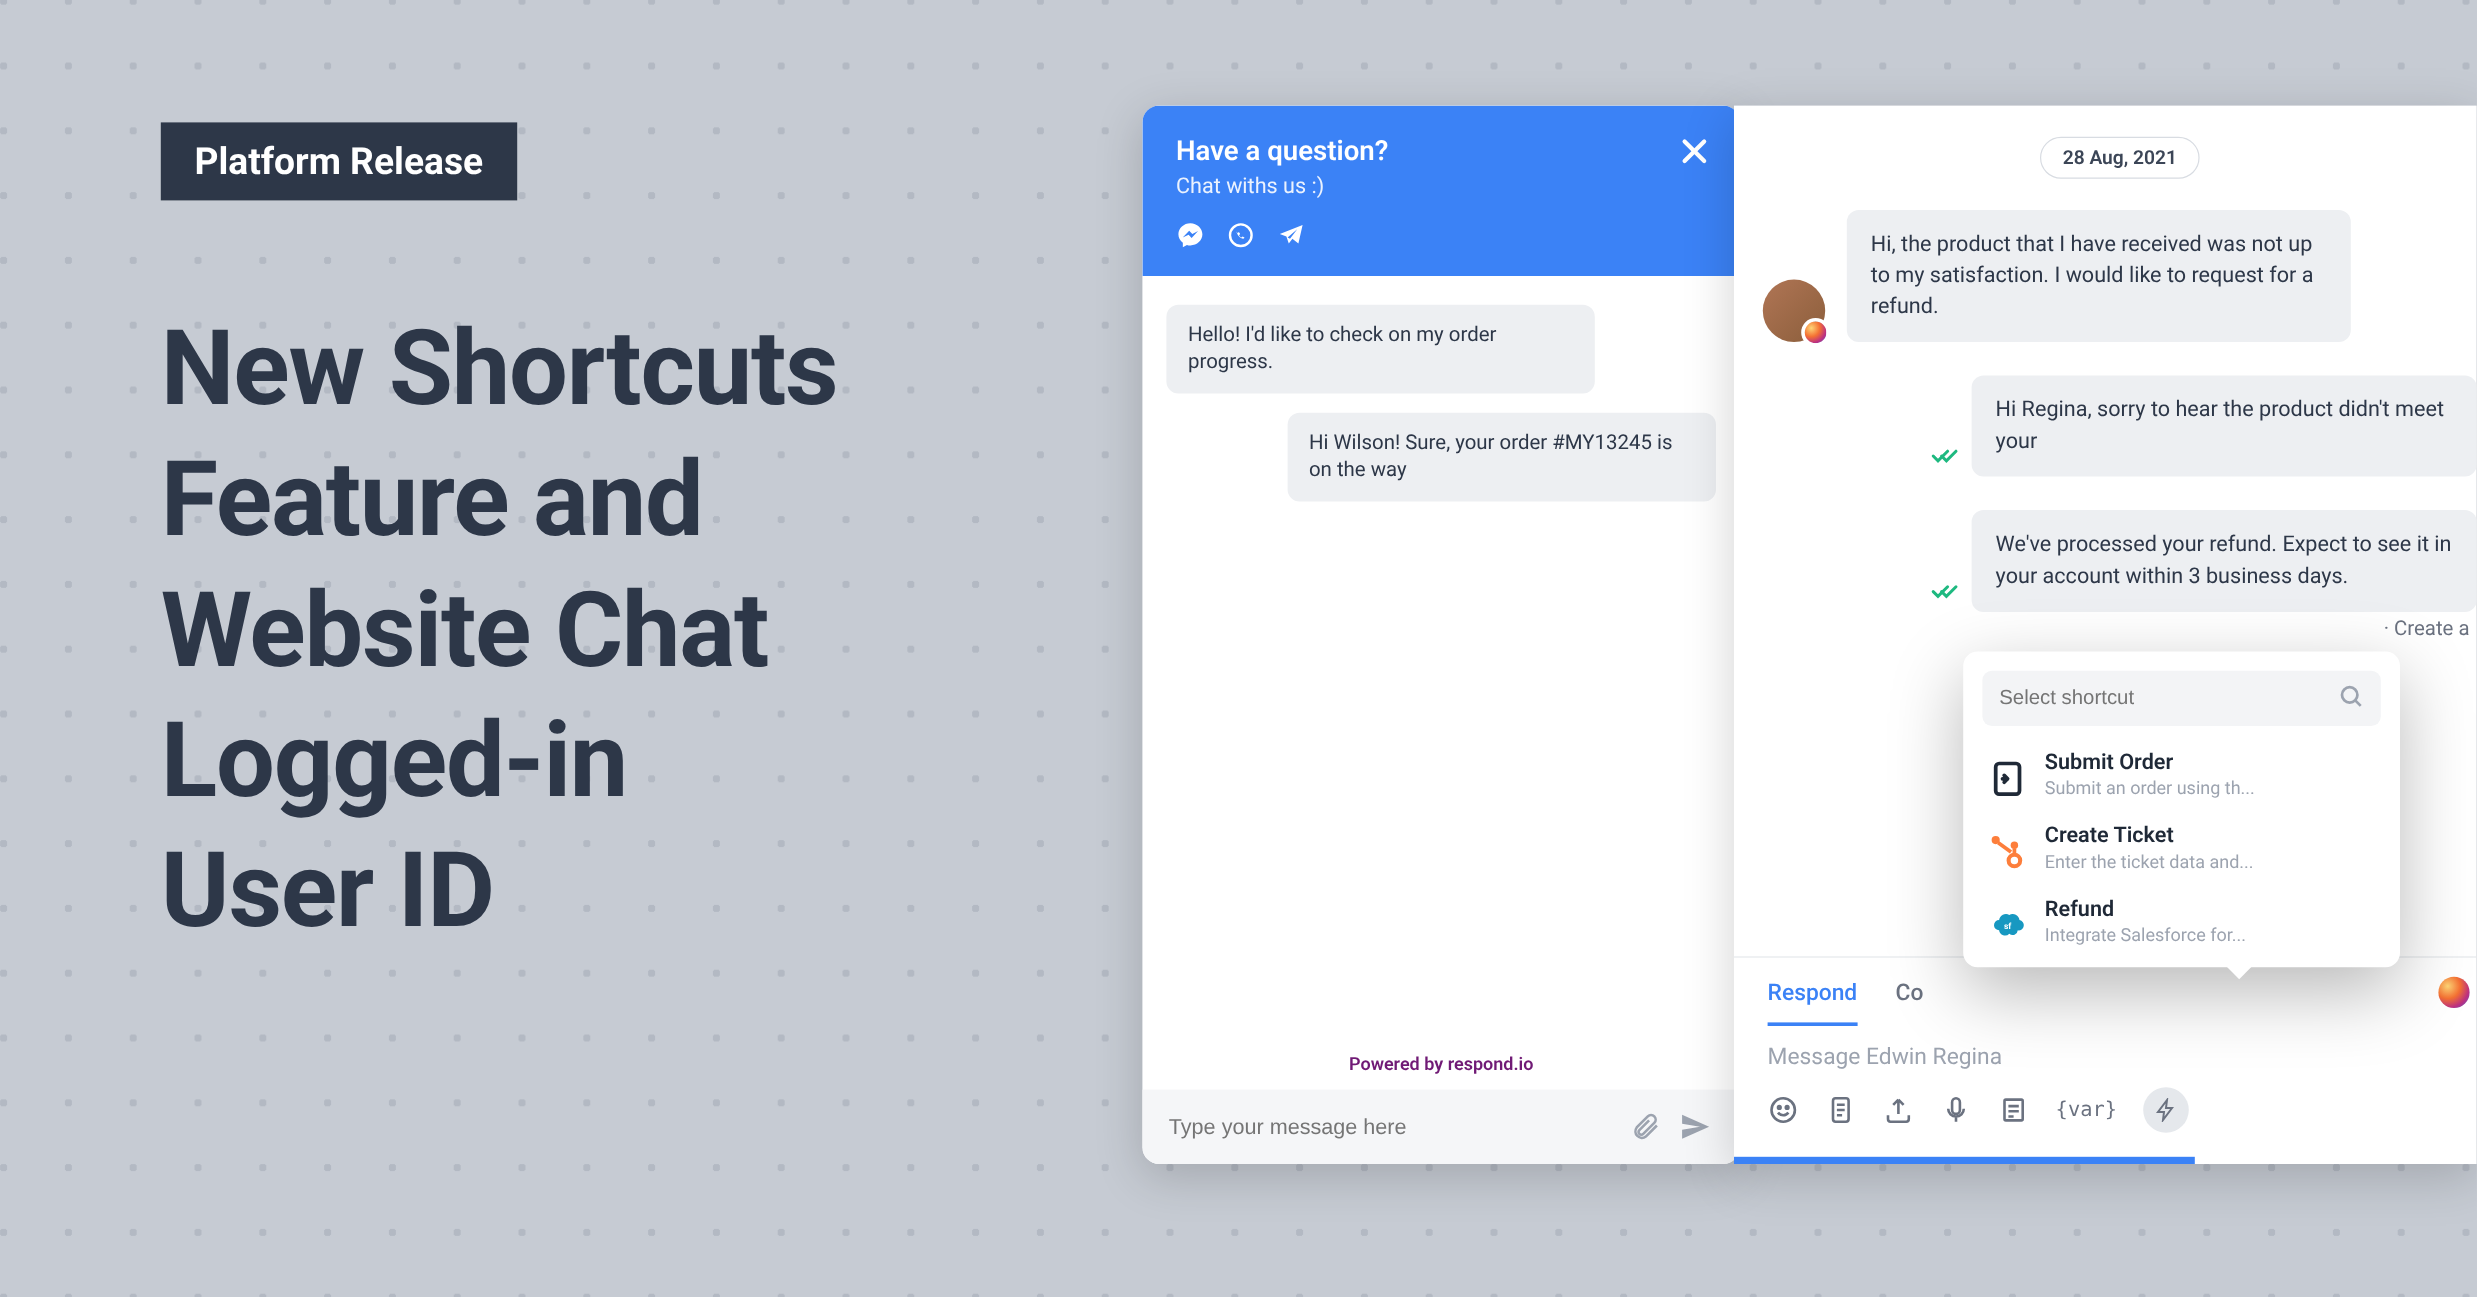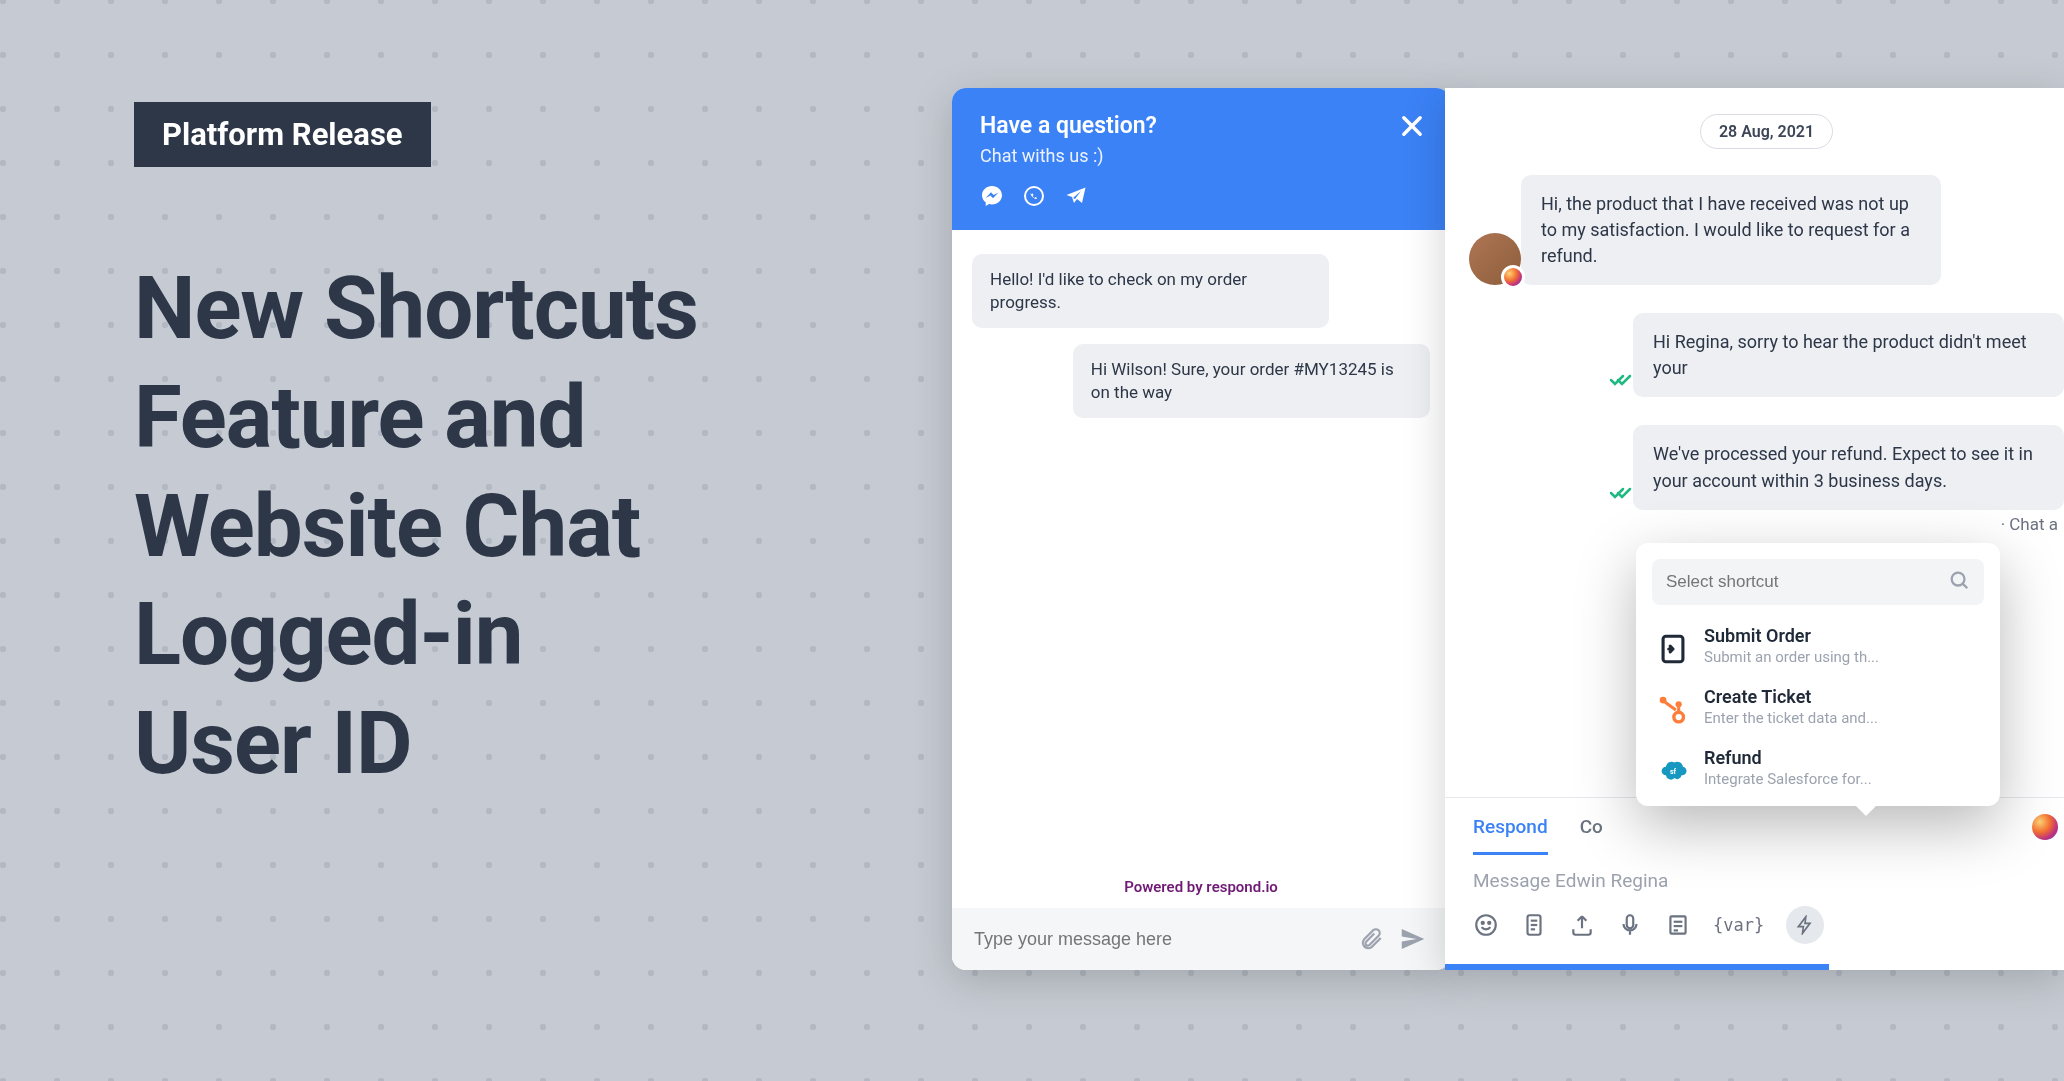--- a/index.html
+++ b/index.html
@@ -127,22 +127,22 @@
   width: fit-content;
   margin: 0 auto 26px;
   border: 1px solid #D8DCE2;
   color: #3C4657;
   font-size: 16px;
   font-weight: 600;
   padding: 7px 18px;
   border-radius: 999px;
 }
 .conv-msg-wrap { display: flex; align-items: flex-end; margin-bottom: 28px; }
-.conv-msg-wrap.in { gap: 0; }
-.conv-msg-wrap.out { justify-content: flex-end; padding-left: 140px; }
+.conv-msg-wrap.in { gap: 18px; }
+.conv-msg-wrap.out { justify-content: flex-end; padding-left: 140px; gap: 10px; }
 .avatar {
   width: 52px; height: 52px; border-radius: 50%; background: linear-gradient(135deg,#B07555,#8B5E3B);
   position: relative; flex: 0 0 52px;
 }
 .avatar-badge {
   position: absolute; right: -4px; bottom: -4px; width: 24px; height: 24px;
   border-radius: 50%; background: radial-gradient(circle at 30% 30%, #FED576, #F47133 40%, #BC3081 70%, #4C63D2);
   border: 3px solid #fff;
 }
 .conv-bubble {
@@ -276,21 +276,21 @@
     </div>
     <div class="conv-msg-wrap out" style="margin-bottom:12px">
       <span class="ticks">
         <svg viewBox="0 0 24 24" fill="none" stroke="currentColor" stroke-width="2.5" stroke-linecap="round">
             <path d="M2 13l4 4L14 9"></path>
             <path d="M9 13l4 4L21 9"></path>
           </svg>
       </span>
       <div class="conv-bubble out">We've processed your refund. Expect to see it in your account within 3 business days.</div>
     </div>
-    <div class="today-label">· Chat a</div>
+    <div class="today-label">· Create a</div>
   </div>
   <div class="conv-tabs">
     <span class="tab active">Respond</span>
     <span class="tab">Co</span>
     <span class="ig-badge"></span>
   </div>
   <div class="conv-compose">
     <div class="compose-placeholder">Message Edwin Regina</div>
     <div class="compose-toolbar">
       <span class="tool-ic">

